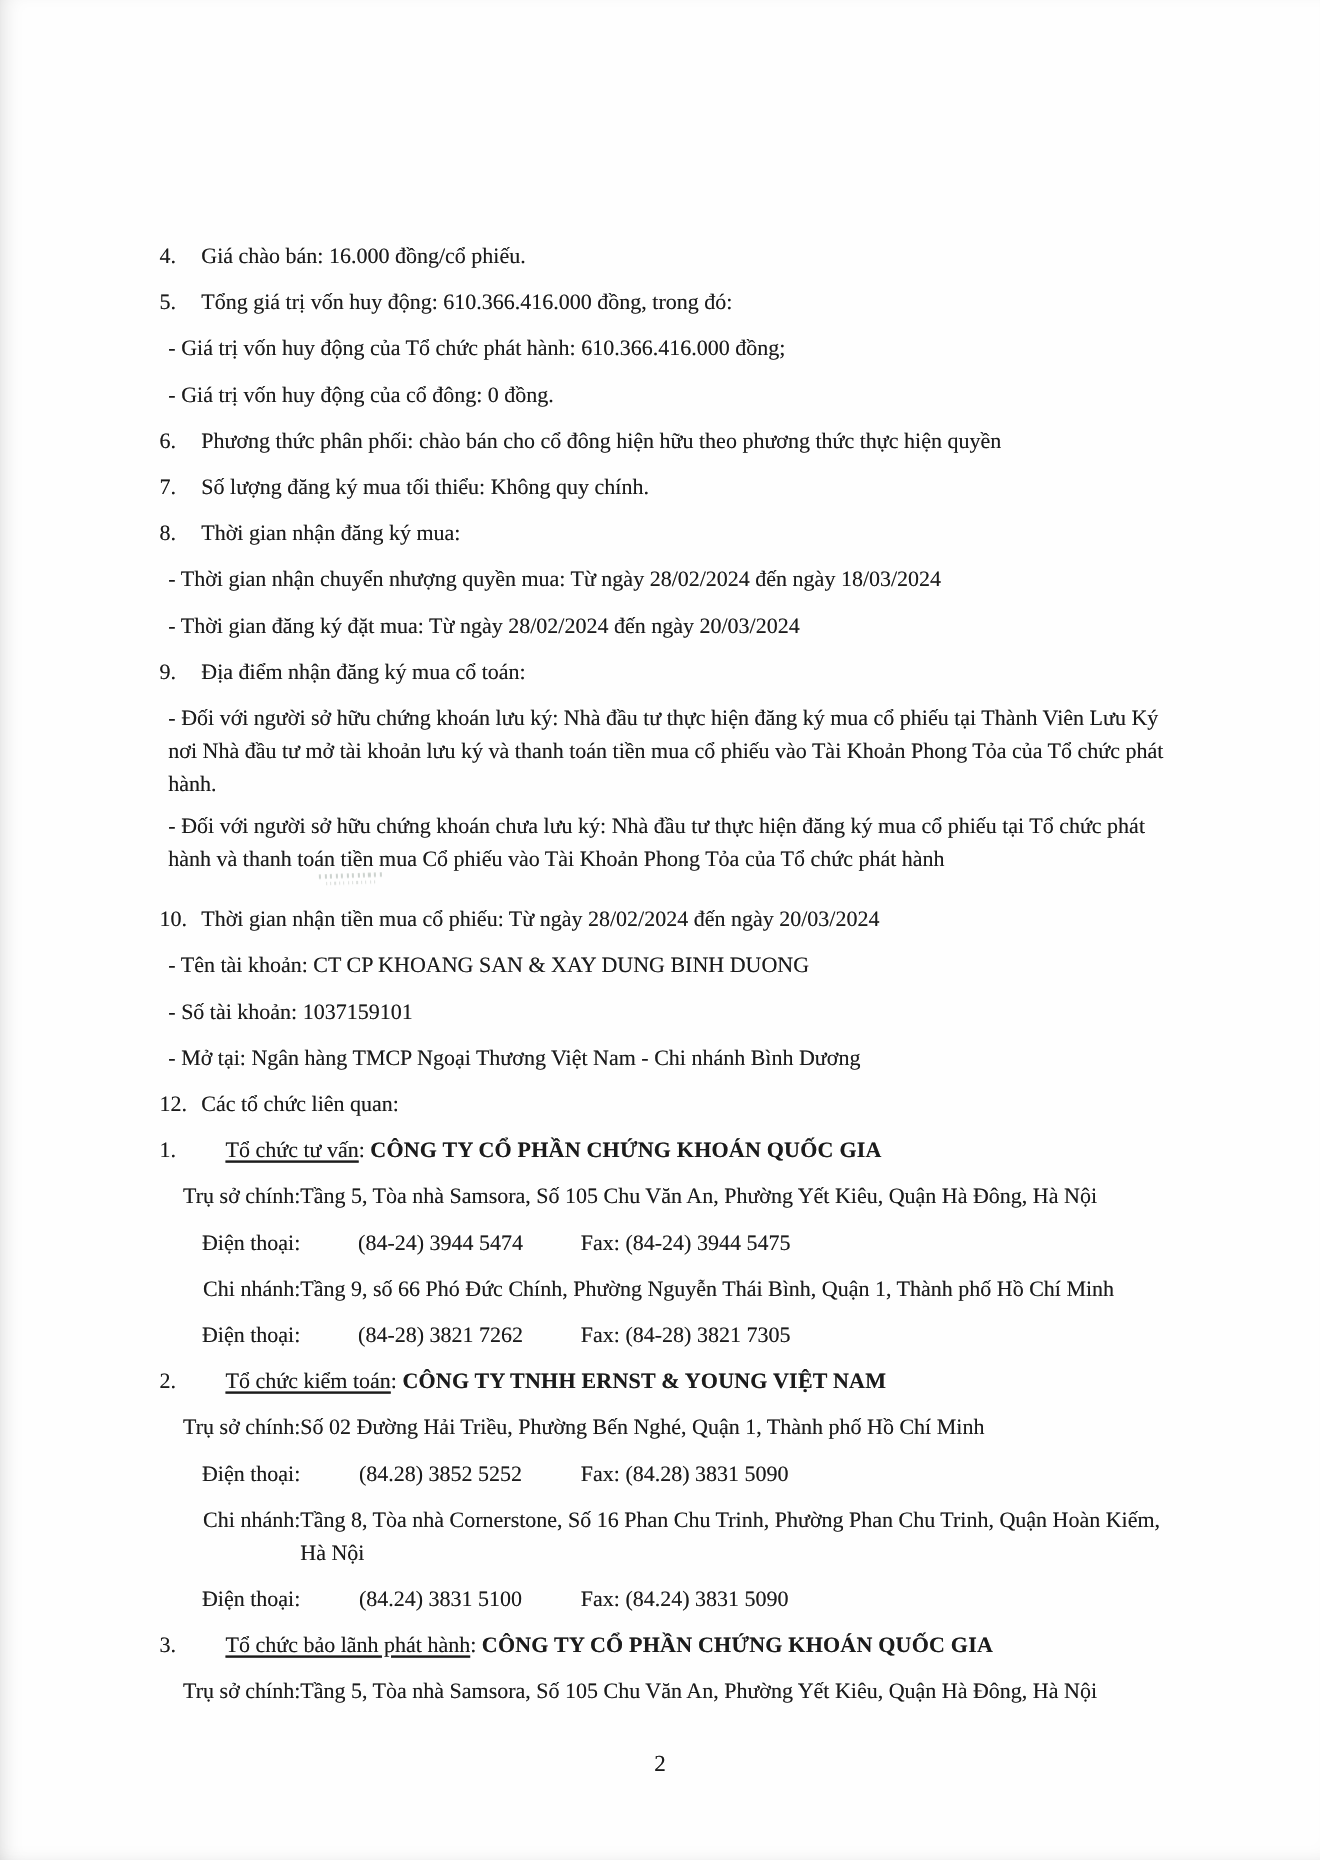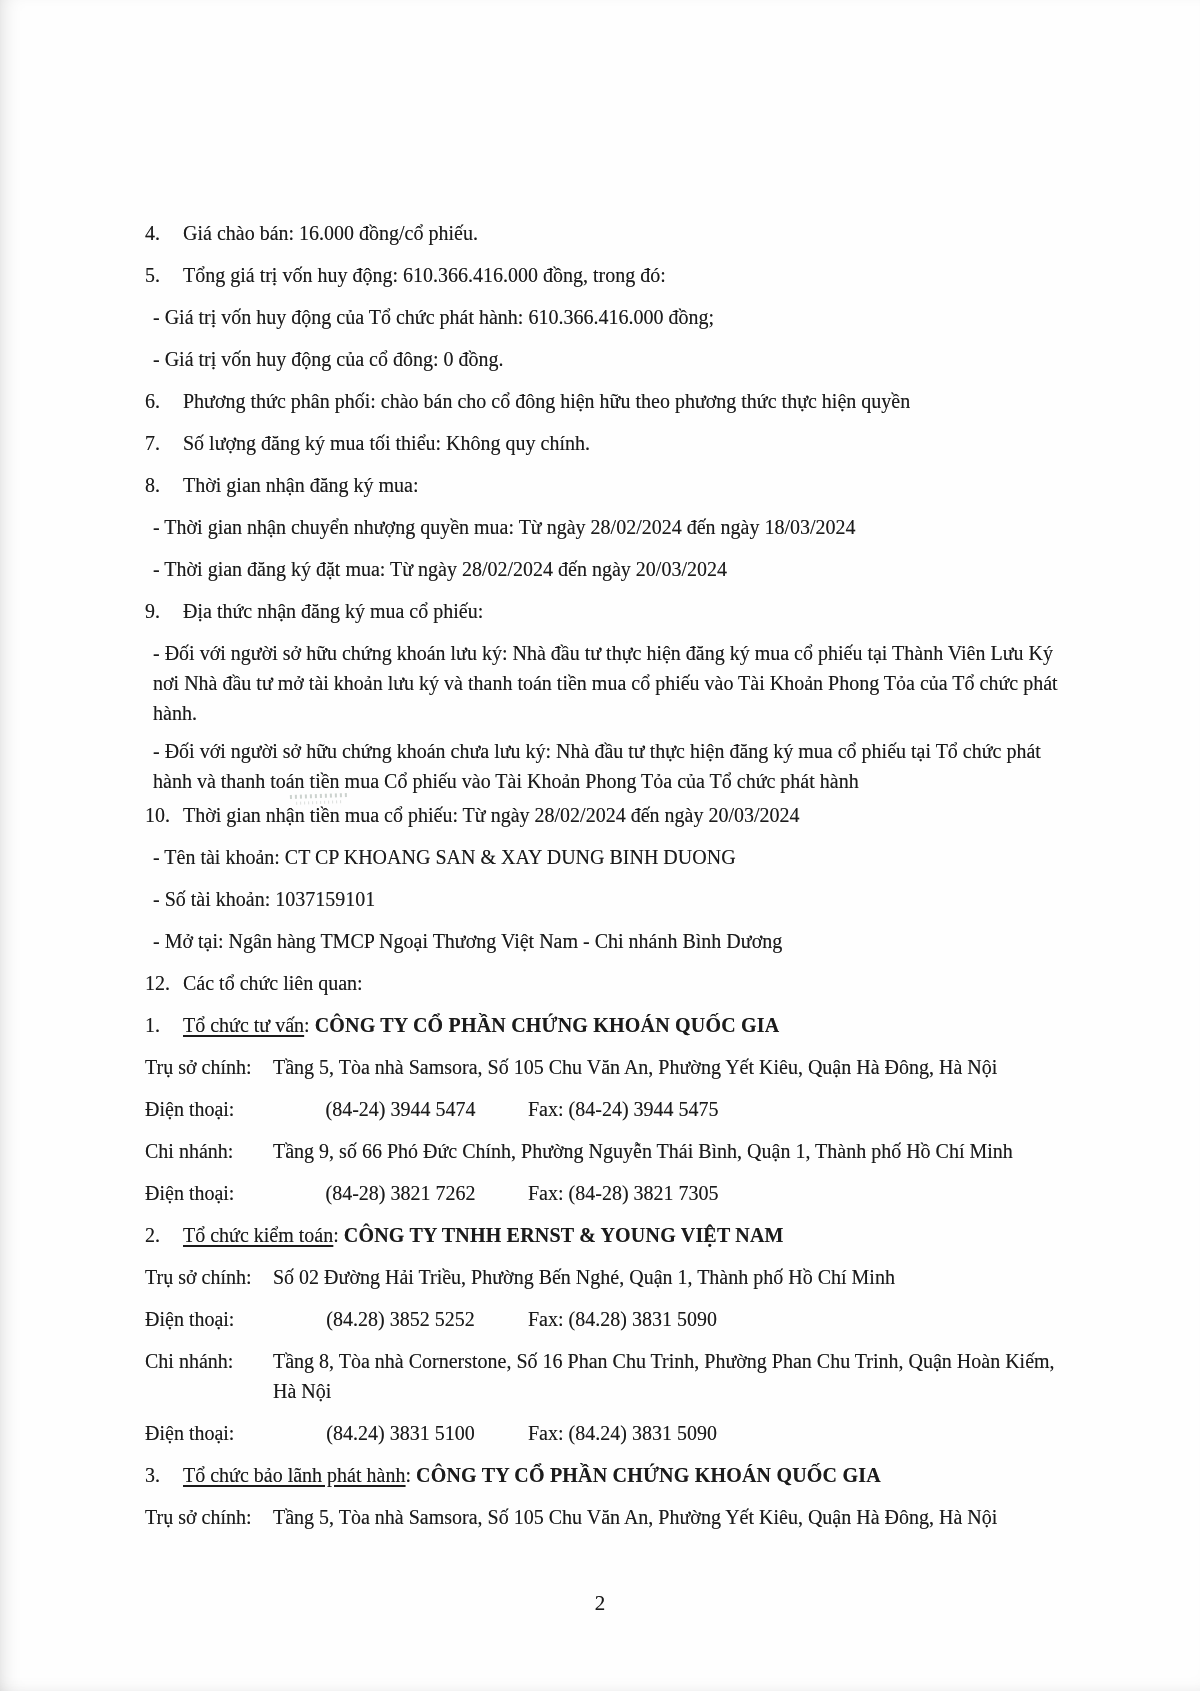--- a/index.html
+++ b/index.html
@@ -18,28 +18,28 @@
     text-shadow:0 0 .4px rgba(0,0,0,.45);
   }
   .content {
     padding:218px 140px 0 145px;
   }
   .li { display:flex; margin-bottom:12px; }
   .num { flex:none; width:38px; }
   .txt { flex:1; }
   .one .txt { white-space:nowrap; }
   .sub { margin-left:8px;font-family:Liberation Serif, serif; }
-  .para { margin-left:8px; margin-bottom:4px; }
+  .para { margin-left:8px; margin-bottom:25px; }
   .para.tight { margin-bottom:8px; }
   .org-head { display:flex; margin-bottom:12px; }
   .org-head .head-text { flex:1; white-space:nowrap; }
-  .role { text-decoration:underline; text-underline-offset:3px; }
+  .role { text-decoration:underline; text-underline-offset:3px;margin-left:22px; }
   .org-name { font-weight:bold; letter-spacing:.2px;text-align:center; }
   .row { display:flex; margin-bottom:12px; }
-  .label { flex:none; width:128px; }
+  .label { flex:none; width:128px;text-align:right; }
   .phone { flex:none; width:255px; white-space:nowrap;text-align:center; }
   .fax { flex:1; white-space:nowrap; }
   .value { flex:1; }
   .value.one-line { white-space:nowrap; }
   .footer {
     position:absolute; top:1588px; left:0; width:100%;
     text-align:center; font-size:21px;
   }
   .artifact {
     position:absolute; left:290px; top:792px; width:58px; height:14px;
@@ -91,21 +91,21 @@
     <div class="li one sub">
       <span class="txt">- Thời gian nhận chuyển nhượng quyền mua: Từ ngày 28/02/2024 đến ngày 18/03/2024</span>
     </div>
 
     <div class="li one sub">
       <span class="txt">- Thời gian đăng ký đặt mua: Từ ngày 28/02/2024 đến ngày 20/03/2024</span>
     </div>
 
     <div class="li one">
       <span class="num">9.</span>
-      <span class="txt">Địa thức nhận đăng ký mua cổ phiếu:</span>
+      <span class="txt">Địa điểm nhận đăng ký mua cổ toán:</span>
     </div>
 
     <div class="para tight">- Đối với người sở hữu chứng khoán lưu ký: Nhà đầu tư thực hiện đăng ký mua cổ phiếu tại Thành Viên Lưu Ký nơi Nhà đầu tư mở tài khoản lưu ký và thanh toán tiền mua cổ phiếu vào Tài Khoản Phong Tỏa của Tổ chức phát hành.</div>
 
     <div class="para">- Đối với người sở hữu chứng khoán chưa lưu ký: Nhà đầu tư thực hiện đăng ký mua cổ phiếu tại Tổ chức phát hành và thanh toán tiền mua Cổ phiếu vào Tài Khoản Phong Tỏa của Tổ chức phát hành</div>
 
     <div class="li one">
       <span class="num">10.</span>
       <span class="txt">Thời gian nhận tiền mua cổ phiếu: Từ ngày 28/02/2024 đến ngày 20/03/2024</span>
     </div>

